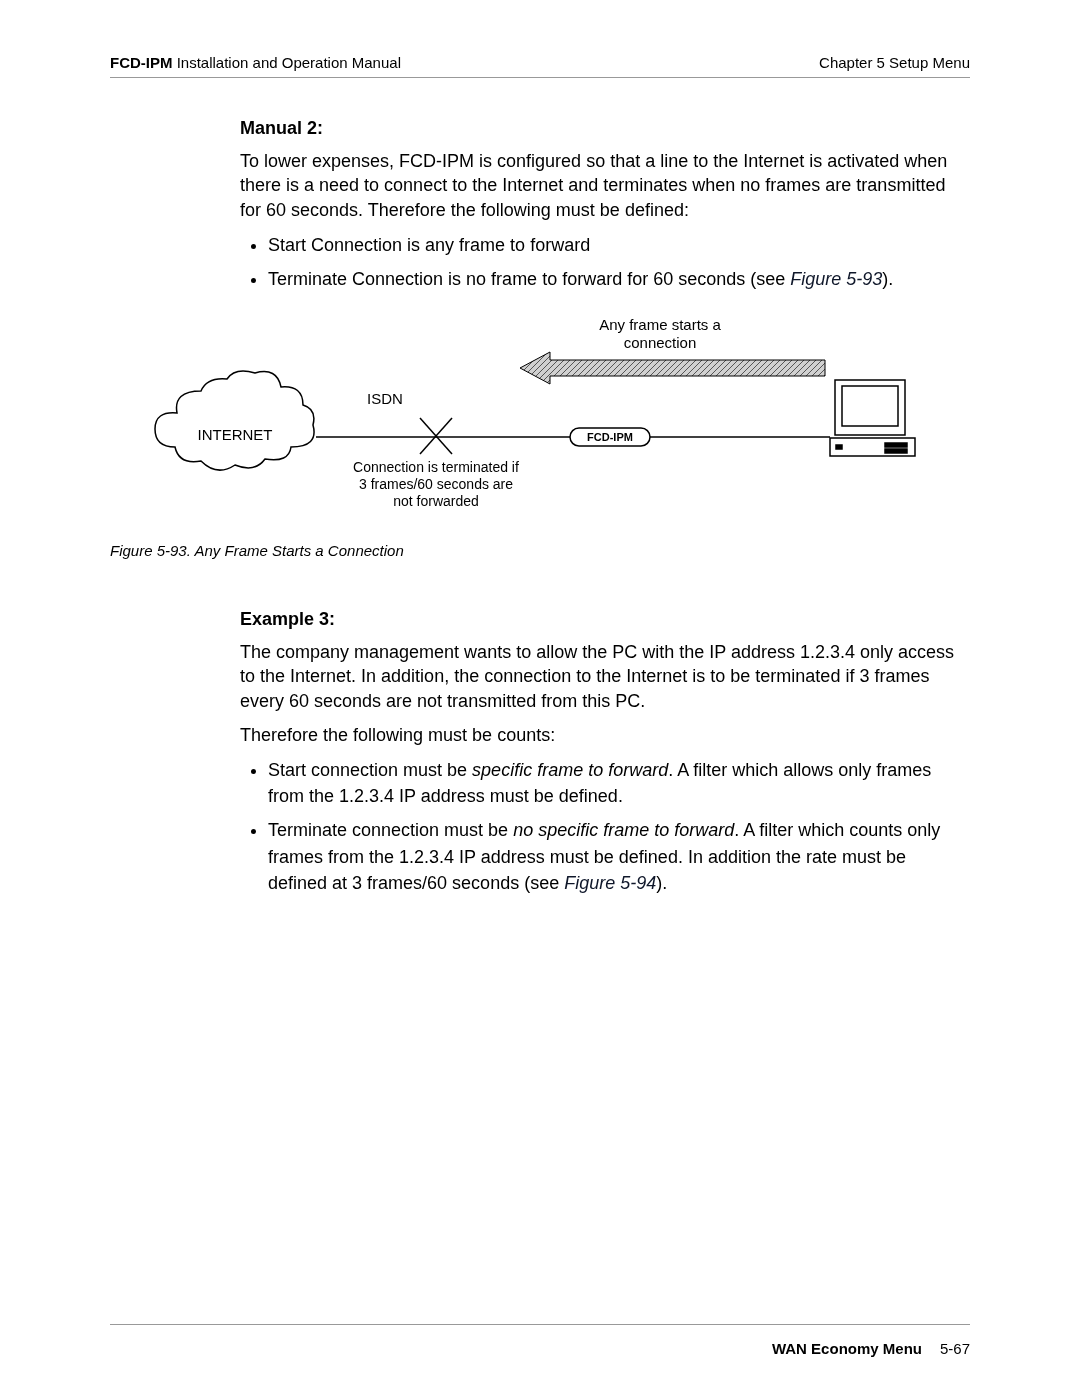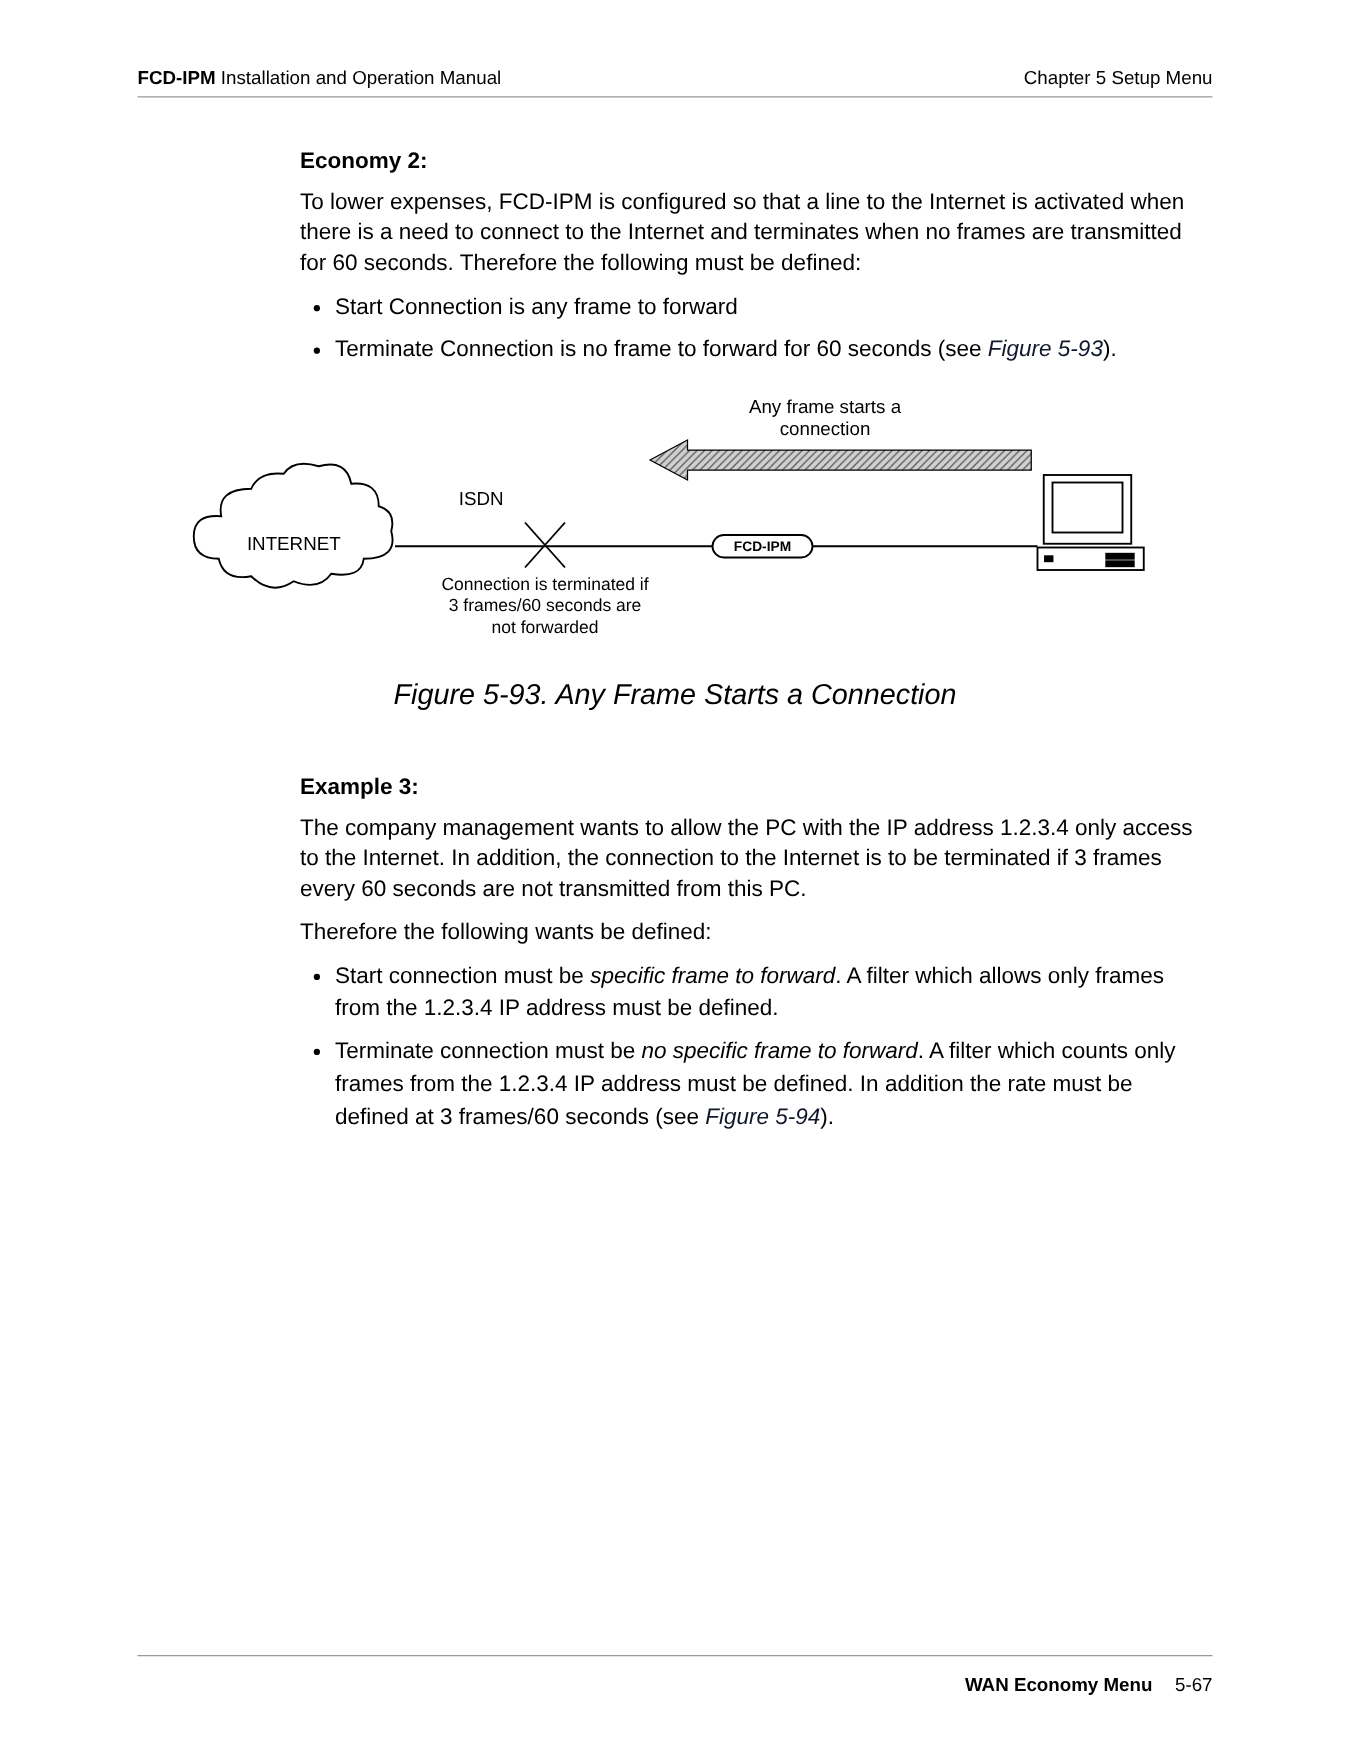--- a/index.html
+++ b/index.html
@@ -52,23 +52,23 @@
   }
   .ital{font-style:italic;margin-top:17px;}
   .figure-wrap{
     margin-left:-130px;
     width:calc(100% + 130px);
     text-align:center;
   }
   .figure-wrap svg{display:block;margin:0 auto;}
   .fig-caption{
     font-style:italic;
-    font-size:23px;
+    font-size:15px;
     margin:30px 0 50px 0;
-    text-align:center;
+    text-align:left;
   }
   .foot-line{
     position:absolute;
     left:110px; right:110px;
     bottom:72px;
     border-top:1px solid #999;
   }
   .foot-row{
     position:absolute;
     left:110px; right:110px;
@@ -87,21 +87,21 @@
 
   <div class="head-row">
     <span class="head-left">
       <b>FCD-IPM</b><span> Installation and Operation Manual</span>
     </span>
     <span>Chapter 5  Setup Menu</span>
   </div>
 
   <div class="content">
 
-    <p class="example-h">Economy 2:</p>
+    <p class="example-h">Manual 2:</p>
     <p class="para">To lower expenses, FCD-IPM is configured so that a line to the Internet is activated when there is a need to connect to the Internet and terminates when no frames are transmitted for 60 seconds. Therefore the following must be defined:</p>
     <ul class="bullets">
       <li>Start Connection is any frame to forward</li>
       <li>
         <span>Terminate Connection is no frame to forward for 60 seconds (see </span><span class="figref">Figure 5-93</span><span>).</span>
       </li>
     </ul>
 
     <div class="figure-wrap">
       <svg width="780" height="200" viewBox="0 0 780 200">
@@ -150,21 +150,21 @@
           <rect x="735" y="137" width="22" height="4" fill="#000"></rect>
           <rect x="686" y="133" width="6" height="4" fill="#000"></rect>
         </g>
       </svg>
 
       <div class="fig-caption">Figure 5-93.  Any Frame Starts a Connection</div>
     </div>
 
     <p class="example-h">Example 3:</p>
     <p class="para">The company management wants to allow the PC with the IP address 1.2.3.4 only access to the Internet. In addition, the connection to the Internet is to be terminated if 3 frames every 60 seconds are not transmitted from this PC.</p>
-    <p class="para">Therefore the following wants be defined:</p>
+    <p class="para">Therefore the following must be counts:</p>
     <ul class="bullets">
       <li>
         <span>Start connection must be </span><span class="ital">specific frame to forward</span><span>. A filter which allows only frames from the 1.2.3.4 IP address must be defined.</span>
       </li>
       <li>
         <span>Terminate connection must be </span><span class="ital">no specific frame to forward</span><span>. A filter which counts only frames from the 1.2.3.4 IP address must be defined. In addition the rate must be defined at 3 frames/60 seconds (see </span><span class="figref">Figure 5-94</span><span>).</span>
       </li>
     </ul>
 
   </div>

